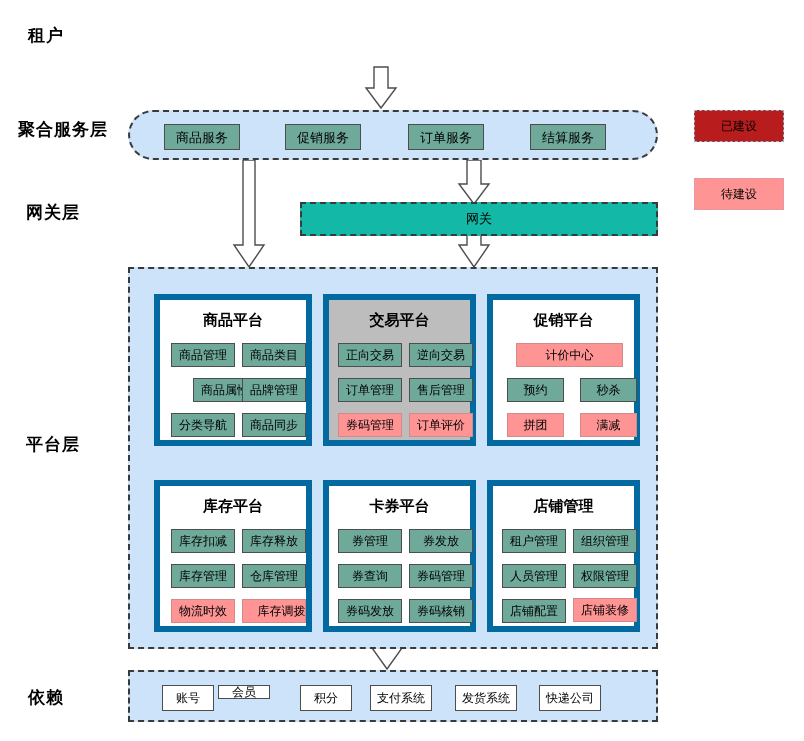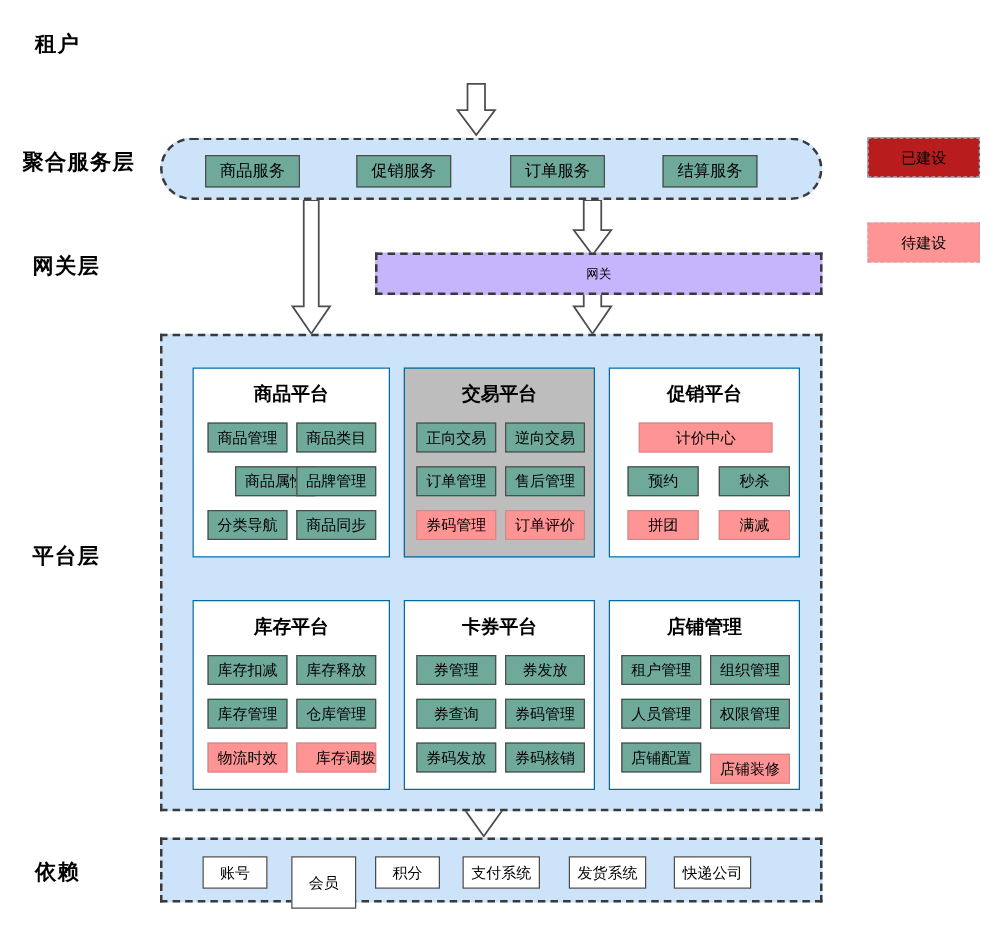--- a/index.html
+++ b/index.html
@@ -61,34 +61,34 @@
     border: 1px solid #4d4d4d;
   }
   .chip.dots {
     letter-spacing: 2px;
     font-weight: bold;
     font-size: 13px;
   }
   
   .gateway {
     position: absolute;
-    background: #c4b5fd;
+    background: #14b8a6;
     border: 2px dashed #3a3a3a;
     box-sizing: border-box;
     display: flex;
     align-items: center;
     justify-content: center;
-    font-size: 10px;
+    font-size: 13px;
     color: #000;
   }
   
   .platform-card {
     position: absolute;
     box-sizing: border-box;
-    border: 1px solid #0369a1;
+    border: 6px solid #0369a1;
     background: #ffffff;
   }
   .platform-card.gray {
     background: #bdbdbd;
   }
   .platform-title {
     position: absolute;
     left: 0;
     top: 11px;
     width: 100%;
@@ -210,27 +210,27 @@
       <div class="chip green" style="left:80px; top:113px; width:64px; height:24px;">券码核销</div>
     </div>
 
     <div class="platform-card" style="left:357px; top:211px; width:153px; height:152px;">
       <div class="platform-title">店铺管理</div>
       <div class="chip green" style="left:9px; top:43px; width:64px; height:24px;">租户管理</div>
       <div class="chip green" style="left:80px; top:43px; width:64px; height:24px;">组织管理</div>
       <div class="chip green" style="left:9px; top:78px; width:64px; height:24px;">人员管理</div>
       <div class="chip green" style="left:80px; top:78px; width:64px; height:24px;">权限管理</div>
       <div class="chip green" style="left:9px; top:113px; width:64px; height:24px;">店铺配置</div>
-      <div class="chip pink" style="left:80px; top:122px; width:64px; height:24px;">店铺装修</div>
+      <div class="chip pink" style="left:80px; top:112px; width:64px; height:24px;">店铺装修</div>
     </div>
   </div>
 
   <div class="band" style="left:128px; top:670px; width:530px; height:52px;">
     <div class="chip white" style="left:32px; top:13px; width:52px; height:26px;">账号</div>
-    <div class="chip white" style="left:103px; top:13px; width:52px; height:42px;">会员</div>
+    <div class="chip white" style="left:88px; top:13px; width:52px; height:14px;">会员</div>
     <div class="chip white" style="left:170px; top:13px; width:52px; height:26px;">积分</div>
     <div class="chip white" style="left:240px; top:13px; width:62px; height:26px;">支付系统</div>
     <div class="chip white" style="left:325px; top:13px; width:62px; height:26px;">发货系统</div>
     <div class="chip white" style="left:409px; top:13px; width:62px; height:26px;">快递公司</div>
   </div>
 
   <div class="legend-box green" style="left:694px; top:110px; width:90px; height:32px;">已建设</div>
   <div class="legend-box pink" style="left:694px; top:178px; width:90px; height:32px;">待建设</div>
 
 </div>

